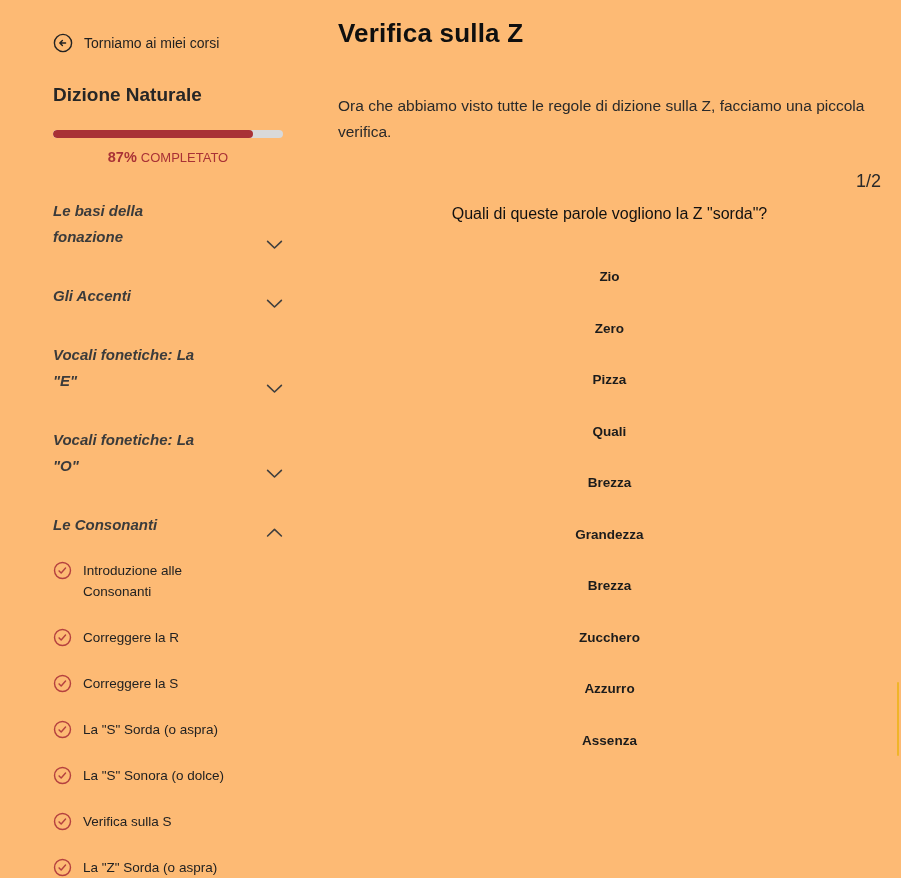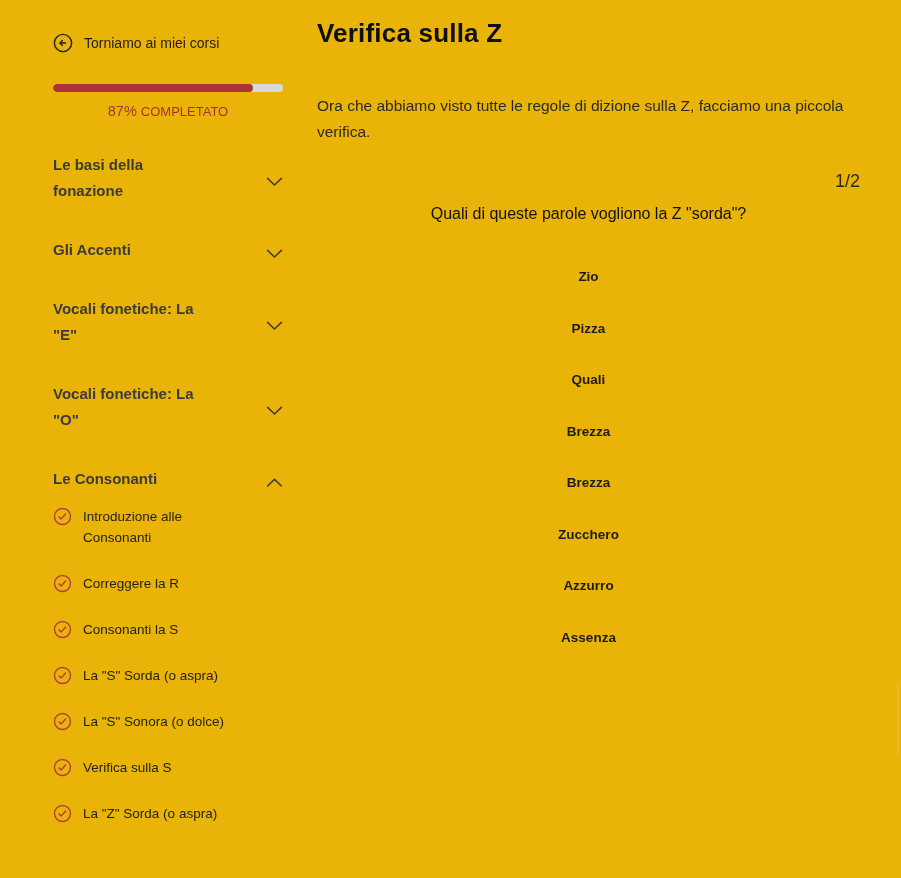--- a/index.html
+++ b/index.html
@@ -1,46 +1,46 @@
 <!DOCTYPE html>
 <html><head>
 <meta charset="utf-8">
 <style>
   * { margin:0; padding:0; box-sizing:border-box; }
   html,body { width:901px; height:878px; background:#ffffff; overflow:hidden;
               font-family:"Liberation Sans", sans-serif; color:#222; }
-  .page { position:relative; width:901px; height:878px; background:#eab308; }
+  .page { position:relative; width:901px; height:878px; background:#fdba74; }
 
   
   .sidebar { position:absolute; left:53px; top:33px; width:230px; }
   .back-row { display:flex; align-items:center; gap:11px; cursor:pointer; margin-bottom:31px; }
   .back-row .txt { font-size:14px; color:#1f1f1f; }
   .icon-circle { width:20px; height:20px; flex:0 0 auto; display:block; }
 
   .course-title { font-size:19px; font-weight:700; color:#262626; margin-bottom:24px; }
 
   .progress-track { height:8px; background:#d9d9d9; border-radius:4px; overflow:hidden; }
   .progress-fill  { height:100%; background:#a93236; border-radius:4px; }
   .progress-label { margin-top:11px; text-align:center; color:#a93236; font-size:13px; }
-  .progress-label .pct { font-weight:400; font-size:14.5px; }
+  .progress-label .pct { font-weight:700; font-size:14.5px; }
 
   .section { margin-top:33px; }
-  .section-head { display:flex; justify-content:space-between; align-items:center;
-                  cursor:pointer; }
+  .section-head { display:flex; justify-content:space-between; align-items:flex-end;
+                  cursor:pointer;font-style:italic; }
   .section-label { font-size:15px; font-weight:700; color:#3b3b3b; line-height:26px;
                    max-width:160px; }
   .chev { margin-top:6px; flex:0 0 auto; }
 
-  .lessons { margin-top:14px; padding-left:0; }
+  .lessons { margin-top:22px; padding-left:0; }
   .lesson { display:flex; align-items:flex-start; gap:11px; margin-bottom:25px; cursor:pointer; }
   .lesson .check { width:19px; height:19px; flex:0 0 auto; margin-top:1px; }
   .lesson .l-label { font-size:13.5px; color:#222; line-height:21px; max-width:150px; }
 
   
-  .main { position:absolute; left:317px; top:18px; width:543px; }
+  .main { position:absolute; left:338px; top:18px; width:543px; }
   .main h1 { font-size:26px; font-weight:700; color:#0f0f0f; letter-spacing:0.2px; }
   .main p  { font-size:15.5px; line-height:26px; color:#2a2a2a; margin-top:44px; }
 
   .quiz { text-align:center; margin-top:26px; }
   .quiz-progress { font-size:18px; color:#2a2a2a;text-align:right; }
   .quiz-question { font-size:16px; font-weight:400; color:#111; line-height:27px;
                    max-width:430px; margin:8px auto 14px; }
   .options { margin-top:42px; }
   .option { font-size:13.5px; font-weight:600; color:#1c1c1c; margin-bottom:36.5px;
             cursor:pointer; }
@@ -56,20 +56,21 @@
   <aside class="sidebar">
 
     <div class="back-row">
       <svg class="icon-circle" viewBox="0 0 20 20">
         <circle cx="10" cy="10" r="8.6" fill="none" stroke="#222" stroke-width="1.4"></circle>
         <path d="M12.6 10 H7.2 M9.4 7.4 L6.8 10 l2.6 2.6" fill="none" stroke="#222" stroke-width="1.4" stroke-linecap="round" stroke-linejoin="round"></path>
       </svg>
       <span class="txt">Torniamo ai miei corsi</span>
     </div>
 
+    <div class="course-title">Dizione Naturale</div>
 
     <div class="progress-track">
       <div class="progress-fill" style="width: 87%;"></div>
     </div>
     <div class="progress-label">
       <span class="pct">87% </span>
       <span>COMPLETATO</span>
     </div>
 
     <div id="sections-root">
@@ -140,21 +141,21 @@
         <path d="M6.4 10.4 l2.2 2.2 4.6-5.2" fill="none" stroke="#b5413f" stroke-width="1.5" stroke-linecap="round" stroke-linejoin="round"></path>
       </svg>
       <span class="l-label">Correggere la R</span>
     </div>
 
     <div class="lesson">
       <svg class="check" viewBox="0 0 20 20">
         <circle cx="10" cy="10" r="8.4" fill="none" stroke="#b5413f" stroke-width="1.5"></circle>
         <path d="M6.4 10.4 l2.2 2.2 4.6-5.2" fill="none" stroke="#b5413f" stroke-width="1.5" stroke-linecap="round" stroke-linejoin="round"></path>
       </svg>
-      <span class="l-label">Consonanti la S</span>
+      <span class="l-label">Correggere la S</span>
     </div>
 
     <div class="lesson">
       <svg class="check" viewBox="0 0 20 20">
         <circle cx="10" cy="10" r="8.4" fill="none" stroke="#b5413f" stroke-width="1.5"></circle>
         <path d="M6.4 10.4 l2.2 2.2 4.6-5.2" fill="none" stroke="#b5413f" stroke-width="1.5" stroke-linecap="round" stroke-linejoin="round"></path>
       </svg>
       <span class="l-label">La "S" Sorda (o aspra)</span>
     </div>
 
@@ -189,23 +190,25 @@
 
   <main class="main">
     <h1>Verifica sulla Z</h1>
     <p>Ora che abbiamo visto tutte le regole di dizione sulla Z, facciamo una piccola verifica.</p>
 
     <div class="quiz">
       <div class="quiz-progress">1/2</div>
       <div class="quiz-question">Quali di queste parole vogliono la Z "sorda"?</div>
       <div class="options" id="options-root">
           <div class="option">Zio</div>
+          <div class="option">Zero</div>
           <div class="option">Pizza</div>
           <div class="option">Quali</div>
           <div class="option">Brezza</div>
+          <div class="option">Grandezza</div>
           <div class="option">Brezza</div>
           <div class="option">Zucchero</div>
           <div class="option">Azzurro</div>
           <div class="option">Assenza</div>
         </div>
     </div>
   </main>
 
   <div class="scroll-indicator"></div>
 </div>

